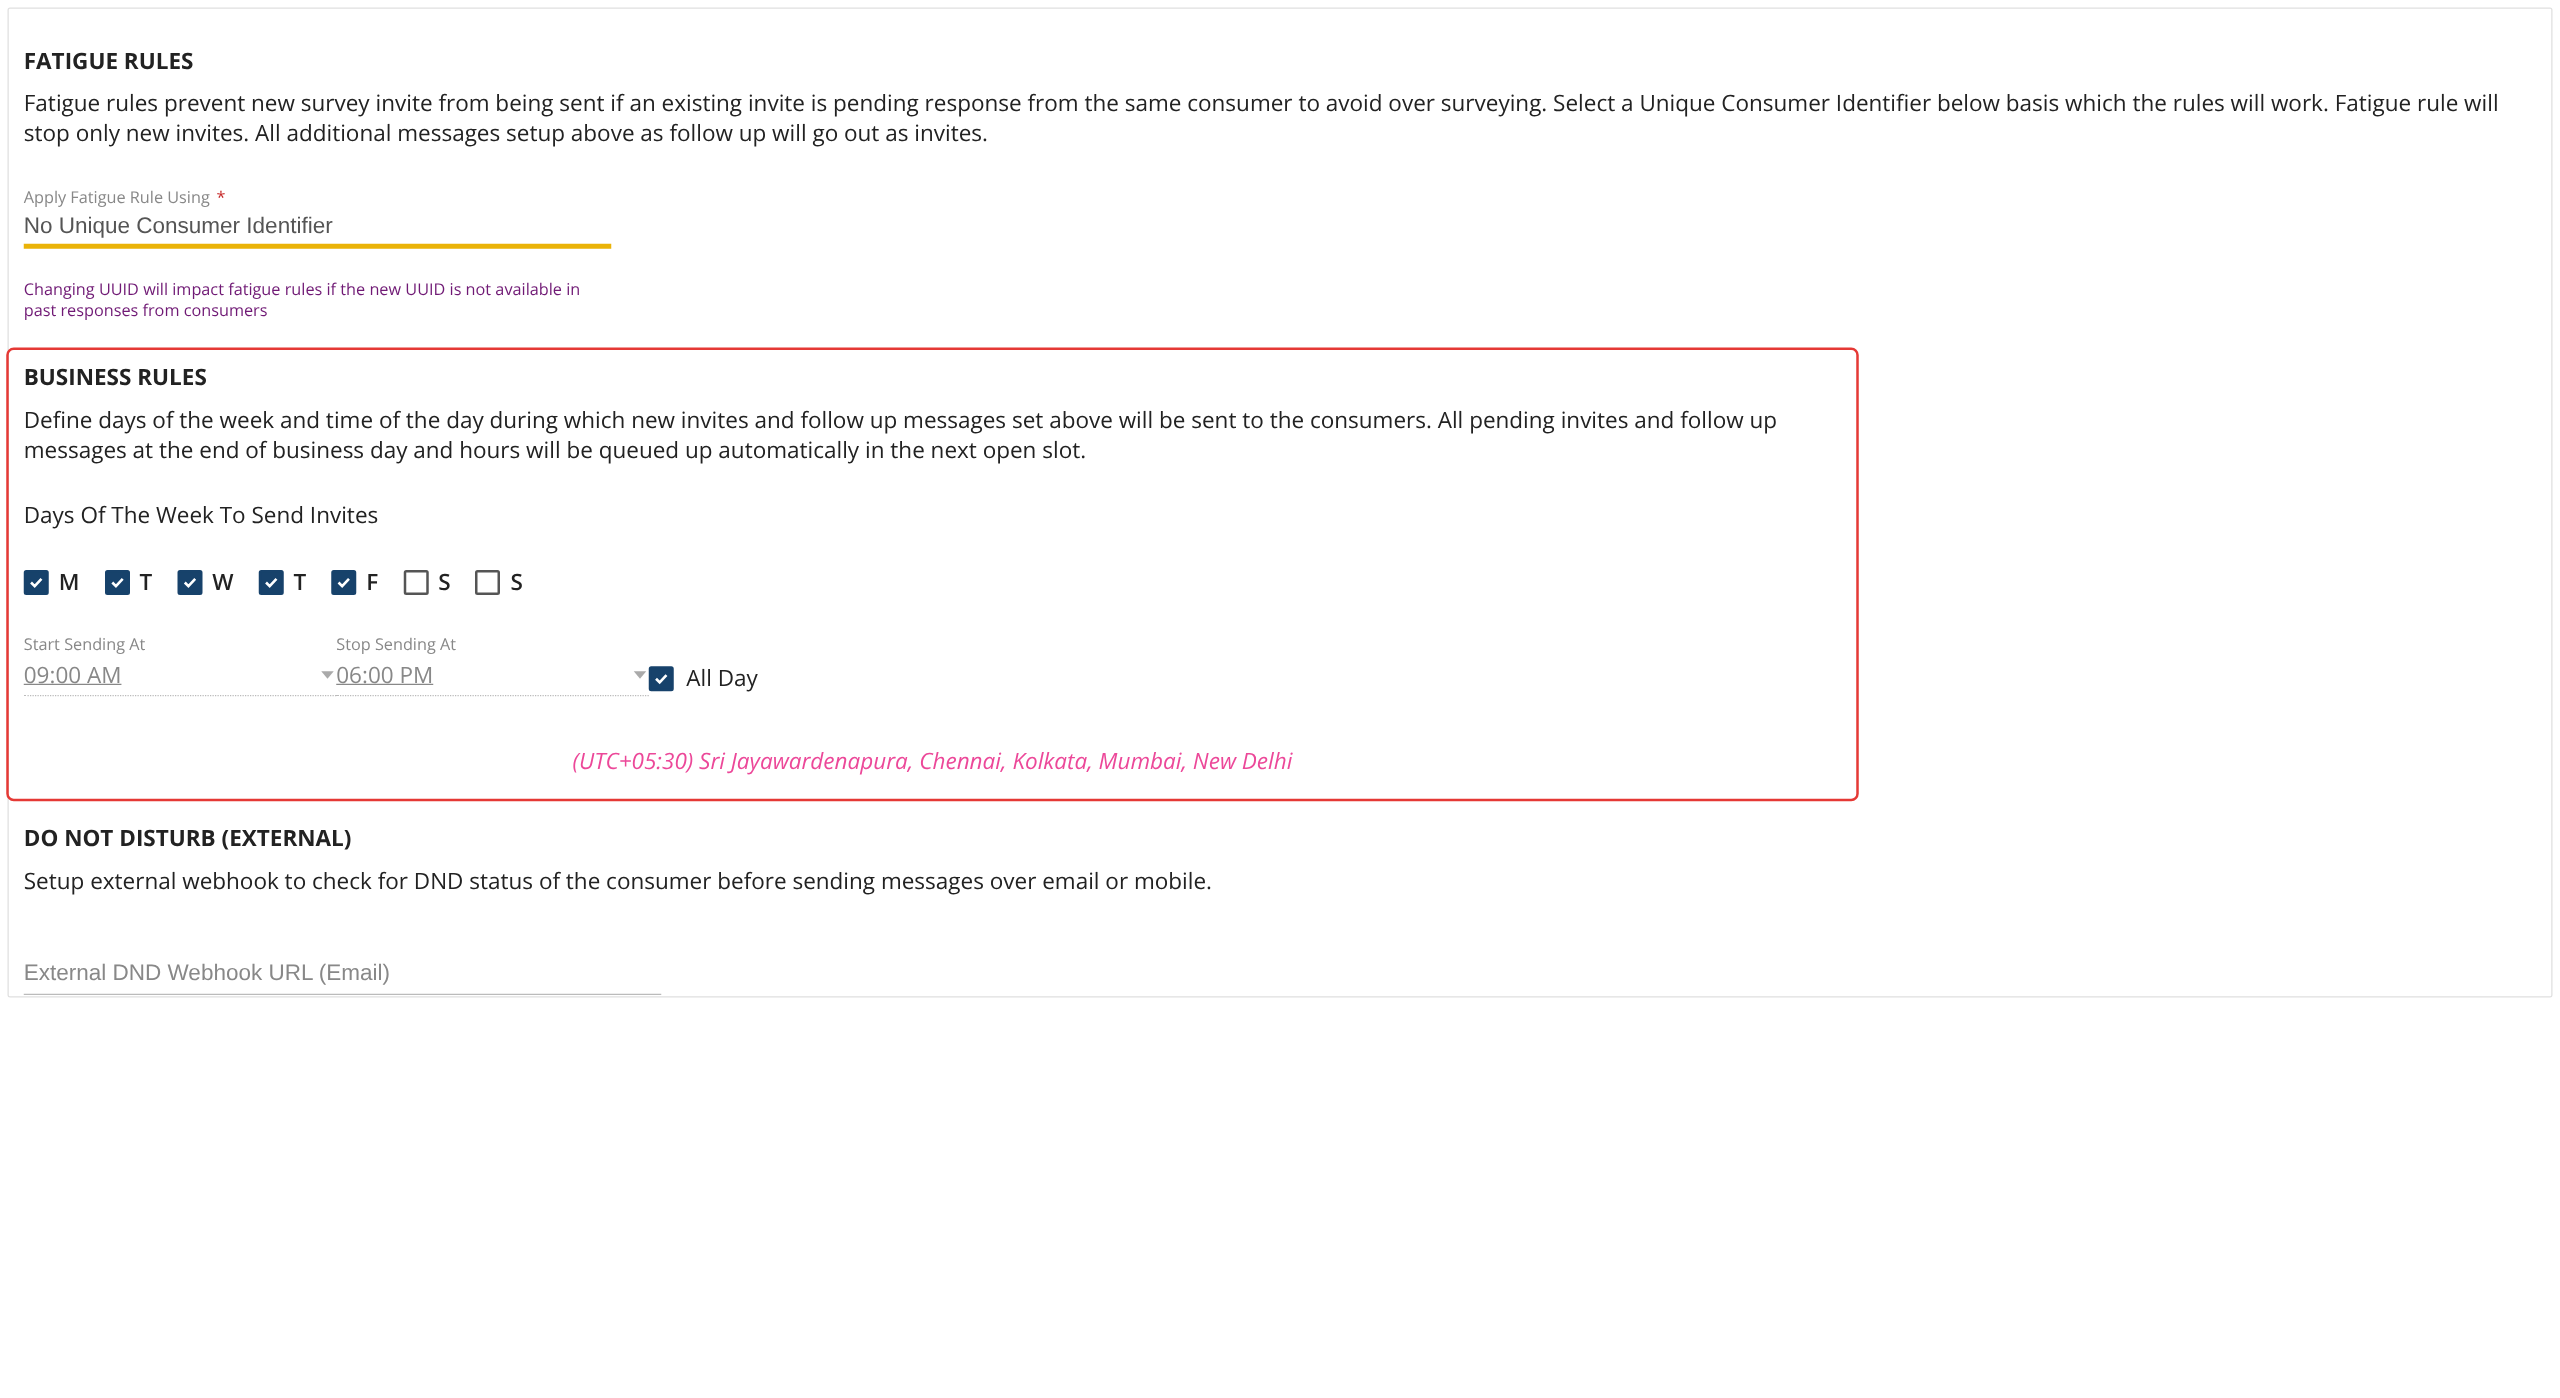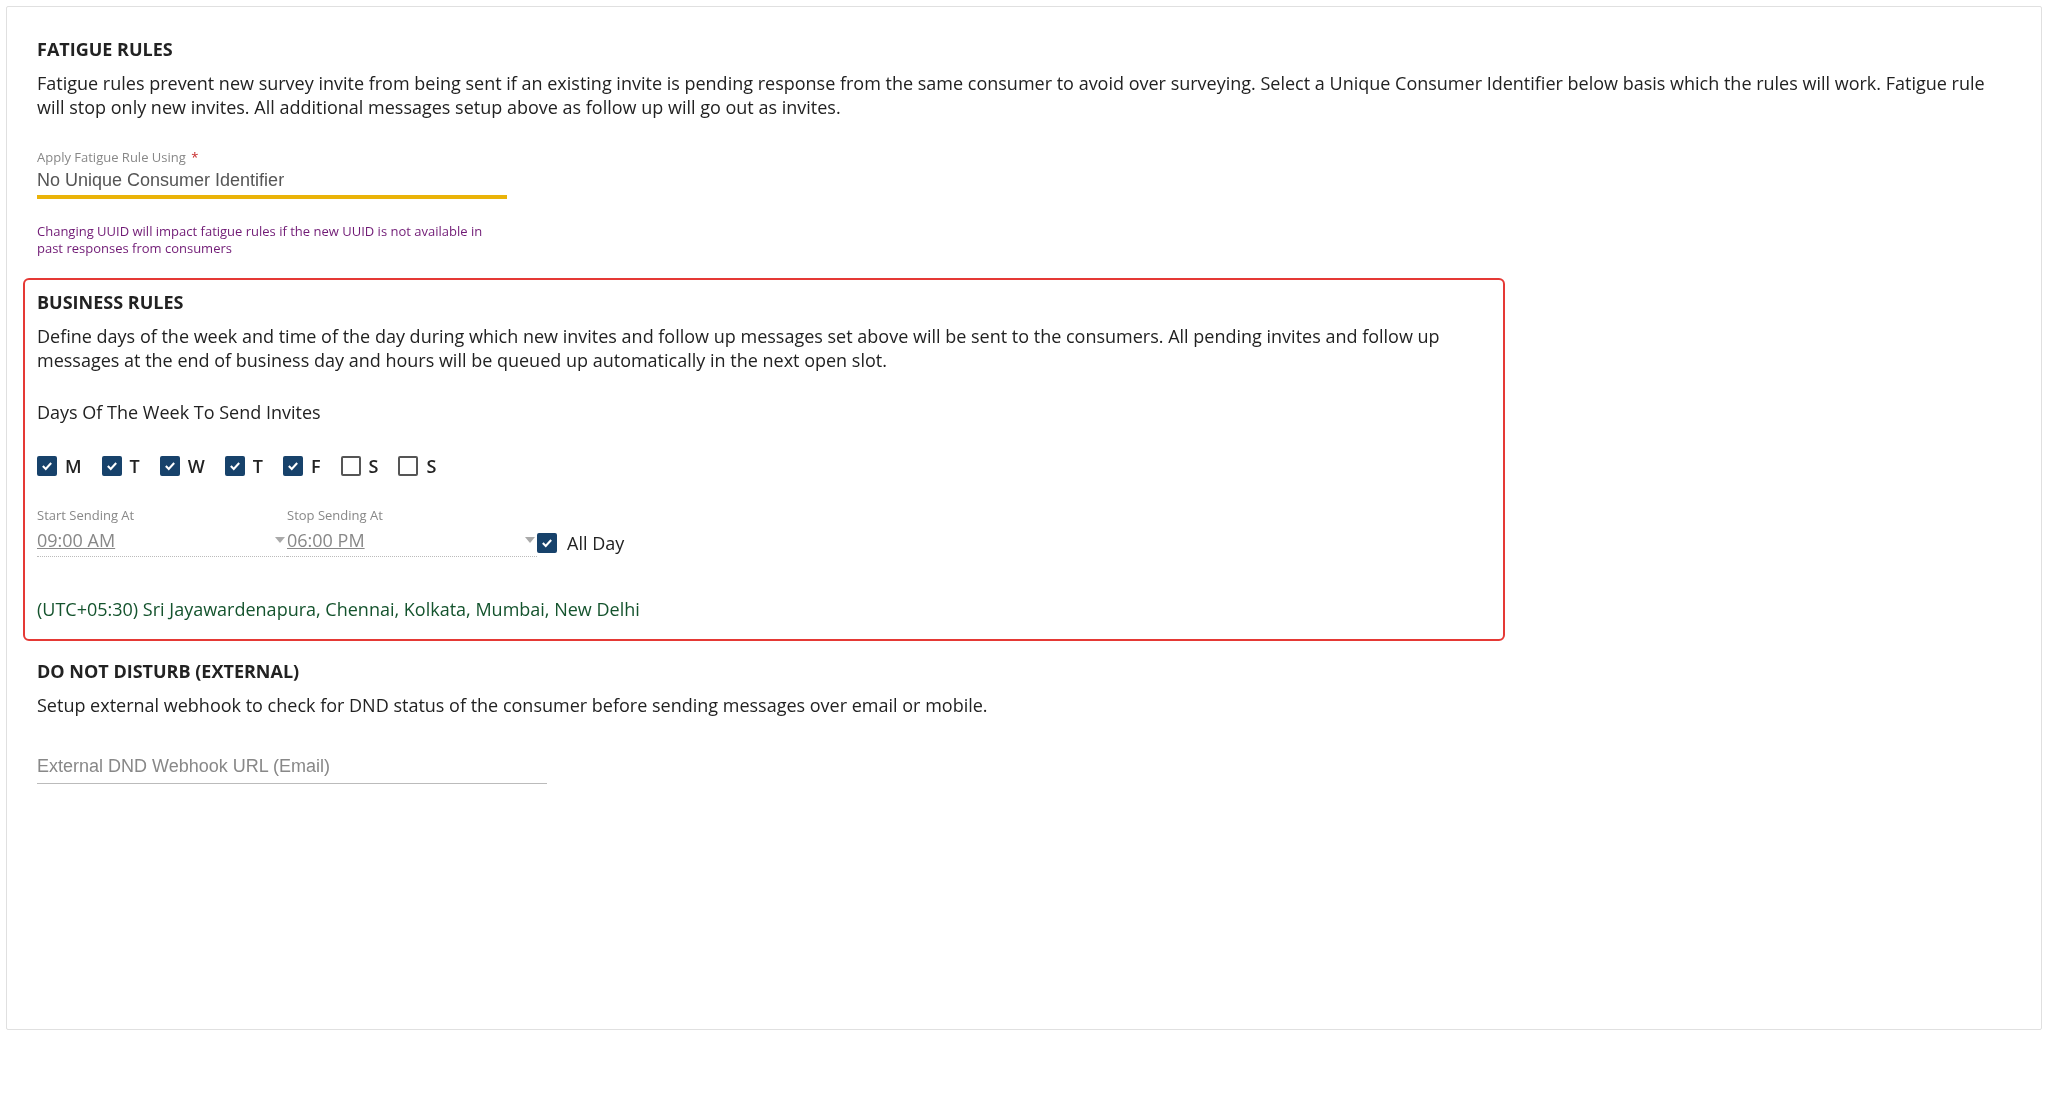--- a/index.html
+++ b/index.html
@@ -9,23 +9,23 @@
     font-size: 14px;
     color: #222;
     background: #fff;
     width: 2048px;
     height: 1118px;
     padding: 6px;
   }
   .panel {
     border: 1px solid #e0e0e0;
     border-radius: 2px;
-    padding: 30px 30px 40px 30px;
+    padding: 30px 30px 40px 12px;
     width: 2036px;
-    height: 1024px;
+    height: 792px;
     position: relative;
   }
   .section { margin-bottom: 20px; }
   .section-title {
     font-weight: 700;
     font-size: 18px;
     margin: 0 0 10px 0;
     letter-spacing: 0;
   }
   .section-desc {
@@ -157,25 +157,27 @@
     display: inline-flex;
     align-items: center;
     margin-bottom: 2px;
   }
   .inline-chk .lbl {
     font-size: 18px;
     margin-left: 10px;
     color: #222;
   }
   .tz-text {
-    color: #14532d;
-    font-size: 18px;
-  }
-
-  .dnd-section .section-desc { margin-bottom: 34px; }
+    font-style: italic;
+    color: #ec4899;
+    font-size: 18px;
+    text-align: center;
+  }
+
+  .dnd-section .section-desc { margin-bottom: 46px; }
   .url-field { margin-bottom: 50px; }
   .url-input {
     border: none;
     border-bottom: 1px solid #bbb;
     font-size: 18px;
     padding: 4px 0 6px 0;
     width: 510px;
     background: transparent;
     color: #555;
   }

